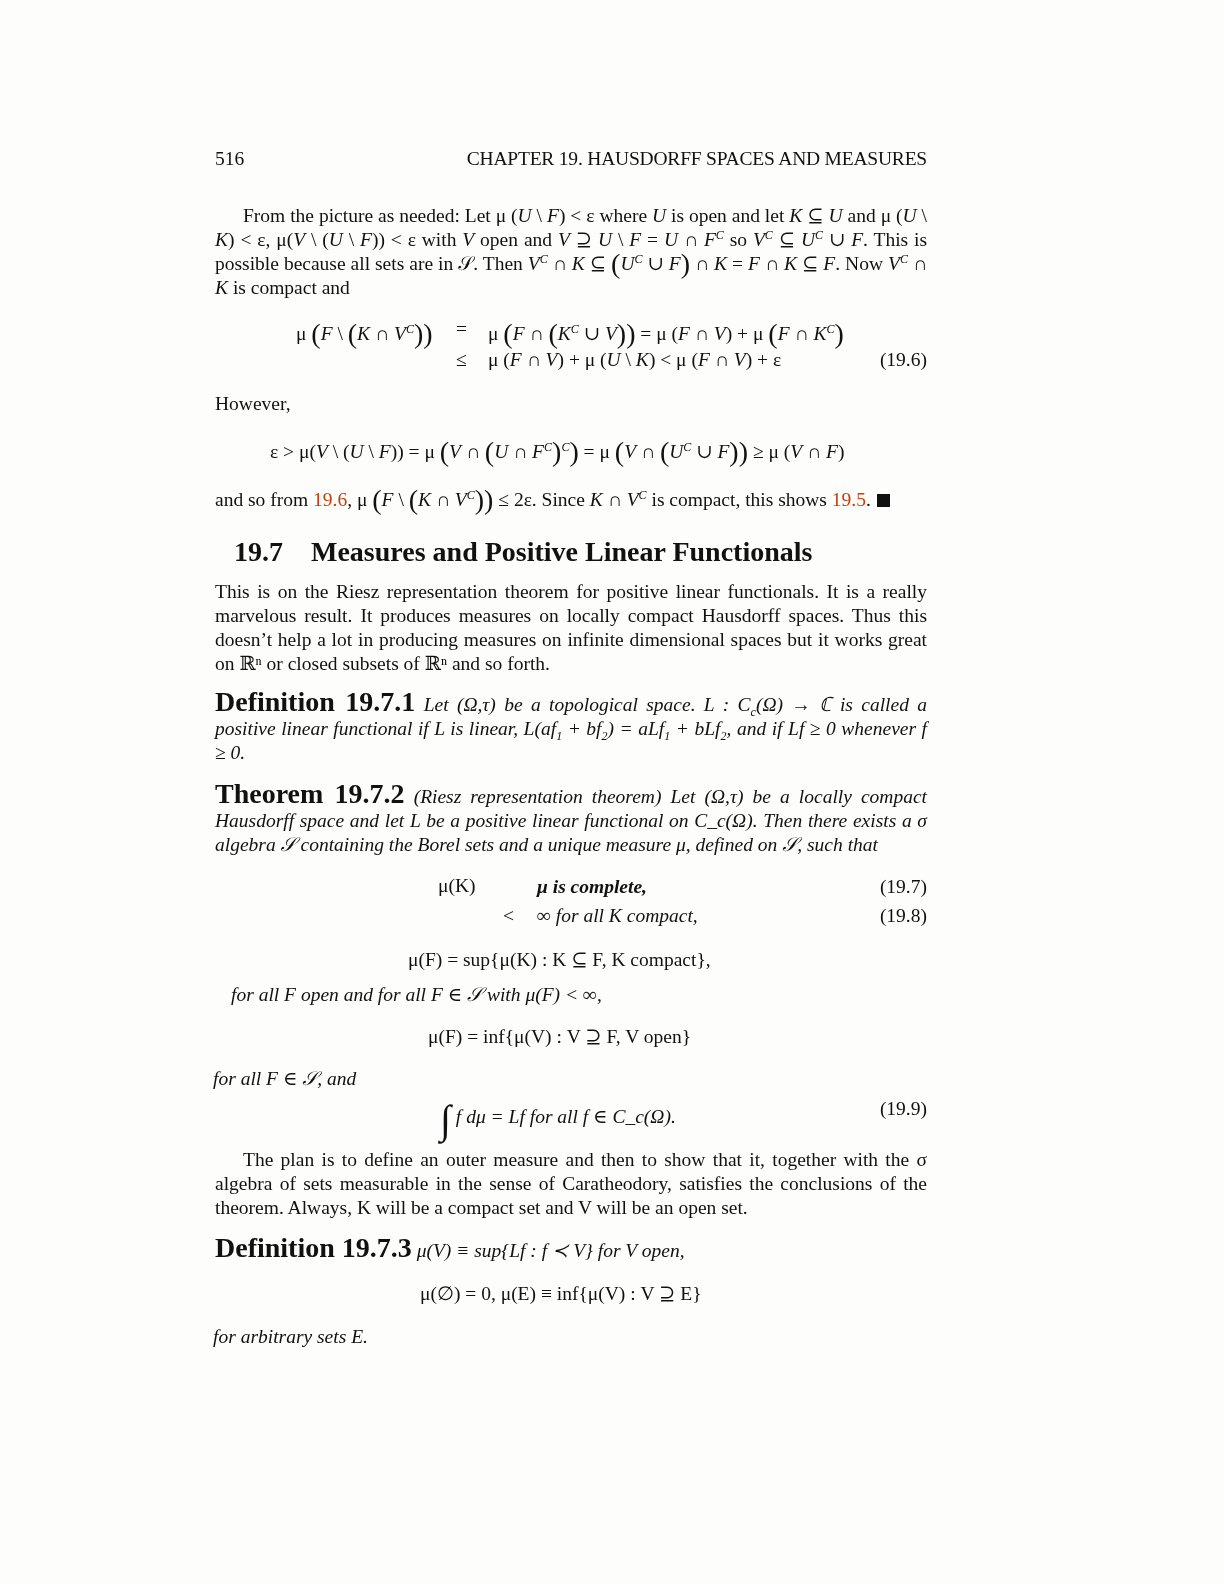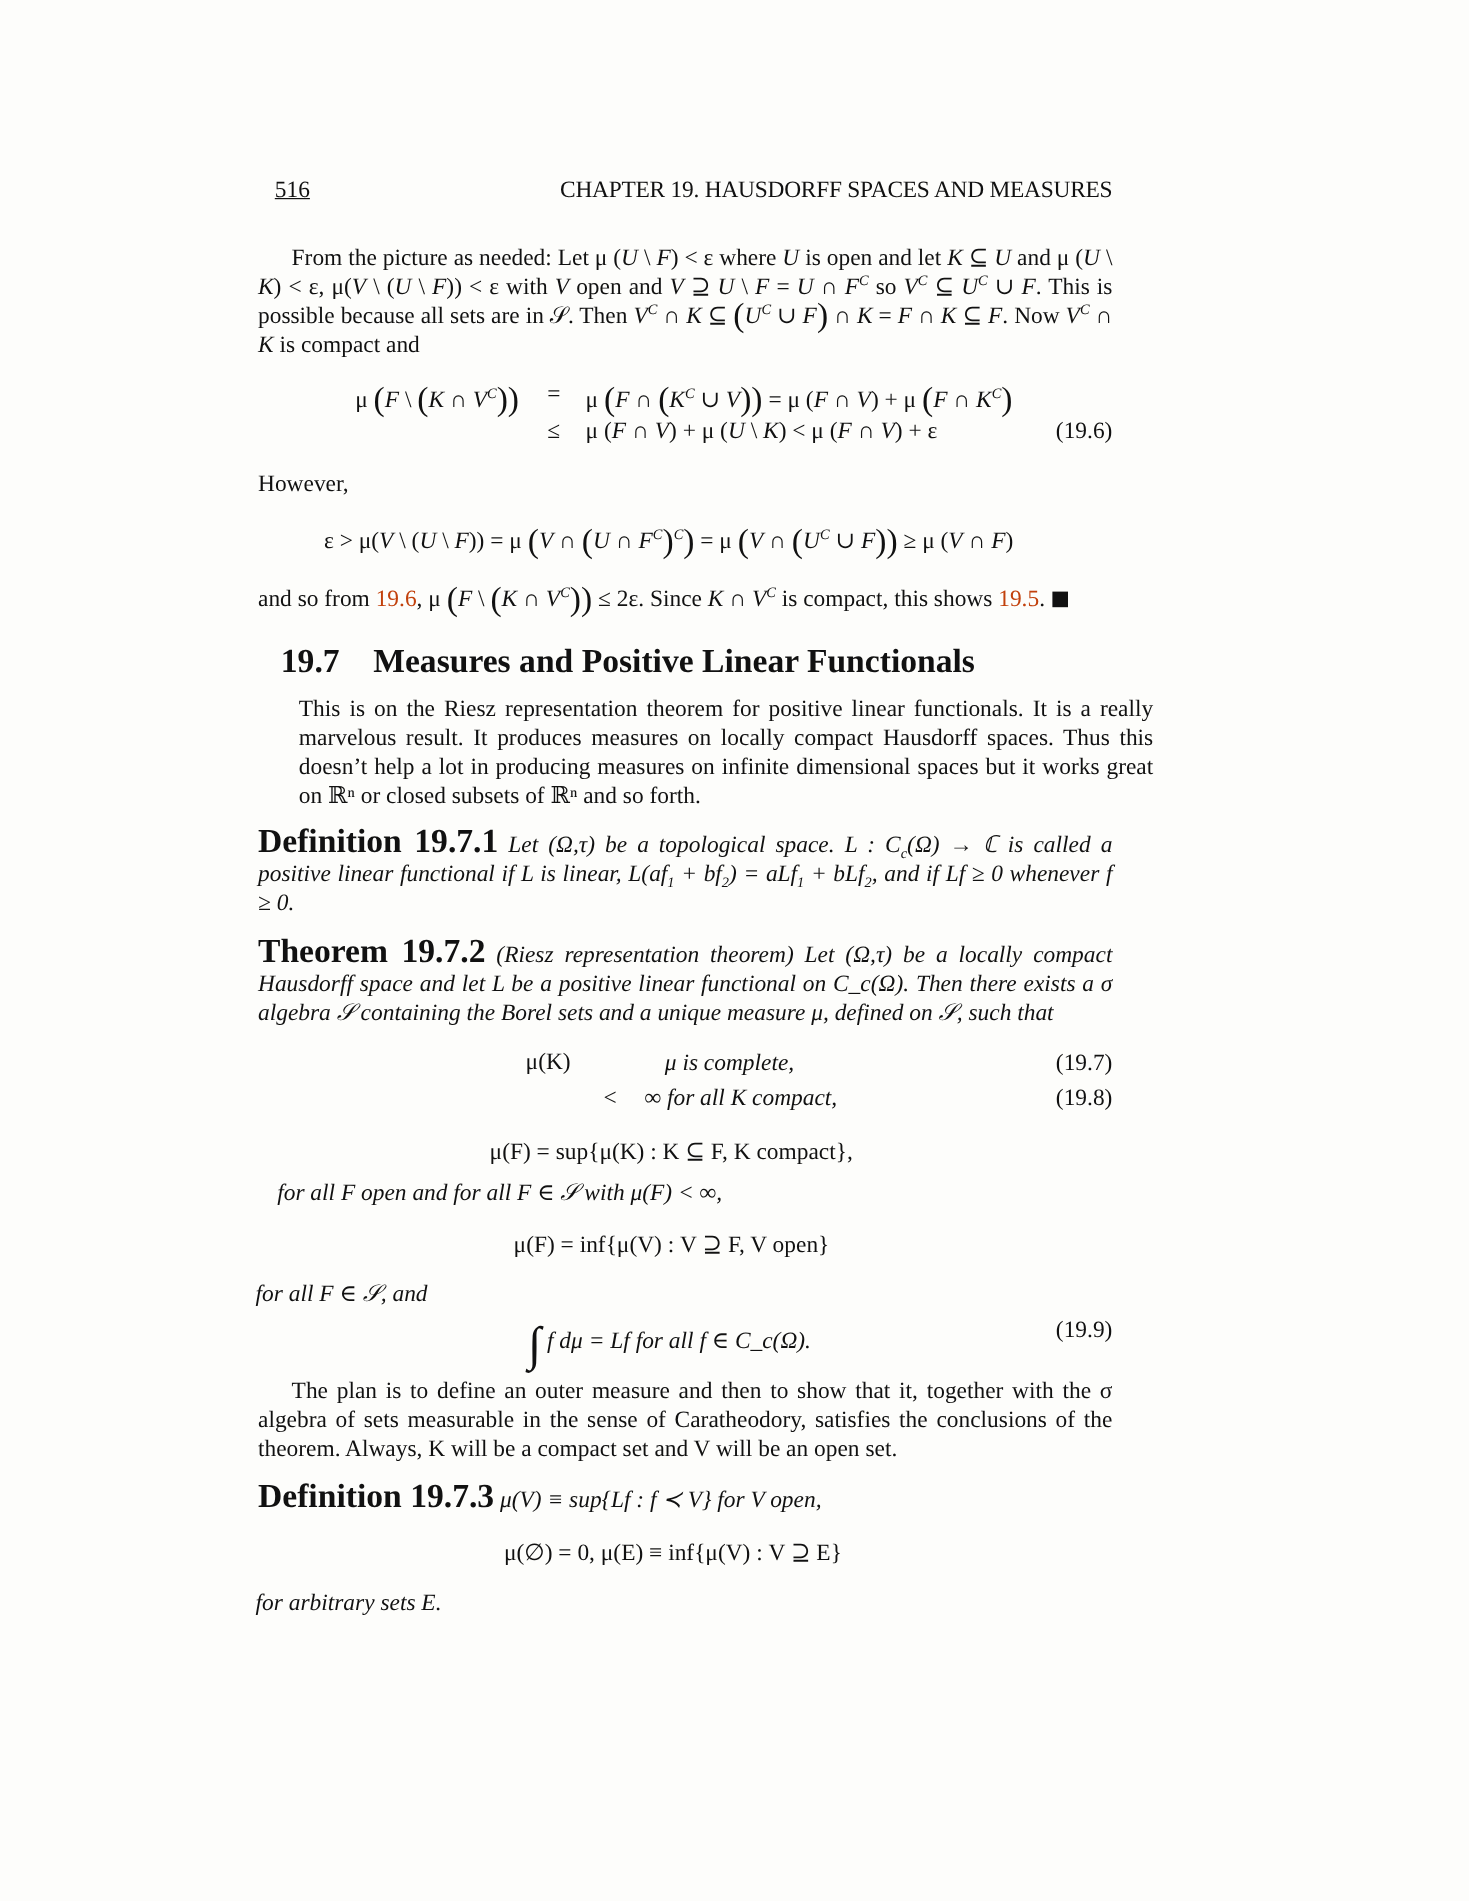--- a/index.html
+++ b/index.html
@@ -5,21 +5,21 @@
   html, body { margin:0; padding:0; }
   body {
     width:1224px; height:1584px; background:#fdfdfb;
     font-family:"Liberation Serif", "DejaVu Serif", serif;
     color:#111; position:relative; overflow:hidden;
   }
   .abs { position:absolute; }
   .txt { font-size:19.5px; line-height:24px; }
   .it { font-style:italic; }
   .link { color:#c2410c; }
-  .header-num { left:229px; top:148px; font-size:19.5px;text-decoration:underline; }
+  .header-num { left:215px; top:148px; font-size:19.5px; }
   .header-title { right:297px; top:148px; font-size:19.5px; letter-spacing:-0.2px; }
   .para { left:215px; width:712px; text-align:justify; font-size:19.5px; line-height:24px; }
   .indent { text-indent:28px; }
   .eqn { font-size:19.5px; white-space:nowrap; }
   .eqnum { right:297px; font-size:19.5px; }
   .sec-title { left:234px; top:536px; font-size:28px; font-weight:bold; }
   .sec-title .num { margin-right:28px; }
   .bold-head { font-weight:bold; font-size:28px; font-style:normal; }
   .qed { display:inline-block; width:13px; height:13px; background:#111; vertical-align:-1px; margin-left:6px; }
   sup { font-size:12px; line-height:0; }
@@ -45,33 +45,33 @@
 <div class="abs txt" style="left:215px; top:392px;">However,</div>
 
 <div class="abs eqn" style="left:270px; top:436px;">ε &gt; μ(<i>V</i> \ (<i>U</i> \ <i>F</i>)) = μ <span class="big">(</span><i>V</i> ∩ <span class="big">(</span><i>U</i> ∩ <i>F</i><sup><i>C</i></sup><span class="big">)</span><sup><i>C</i></sup><span class="big">)</span> = μ <span class="big">(</span><i>V</i> ∩ <span class="big">(</span><i>U</i><sup><i>C</i></sup> ∪ <i>F</i><span class="big">))</span> ≥ μ (<i>V</i> ∩ <i>F</i>)</div>
 
 <div class="abs txt" style="left:215px; top:488px; white-space:nowrap;">
   <span>and so from </span><a class="link">19.6</a>, μ <span class="big">(</span><i>F</i> \ <span class="big">(</span><i>K</i> ∩ <i>V</i><sup><i>C</i></sup><span class="big">))</span> ≤ 2ε. Since <i>K</i> ∩ <i>V</i><sup><i>C</i></sup> is compact, this shows <a class="link">19.5</a><span>.</span><span class="qed"></span>
 </div>
 
 <div class="abs sec-title"><span class="num">19.7</span><span>Measures and Positive Linear Functionals</span></div>
 
-<div class="abs para" style="top:580px;margin-left:34px;">This is on the Riesz representation theorem for positive linear functionals.  It is a really marvelous result.  It produces measures on locally compact Hausdorff spaces.  Thus this doesn’t help a lot in producing measures on infinite dimensional spaces but it works great on ℝⁿ or closed subsets of ℝⁿ and so forth.</div>
+<div class="abs para" style="top:580px;">This is on the Riesz representation theorem for positive linear functionals.  It is a really marvelous result.  It produces measures on locally compact Hausdorff spaces.  Thus this doesn’t help a lot in producing measures on infinite dimensional spaces but it works great on ℝⁿ or closed subsets of ℝⁿ and so forth.</div>
 
 <div class="abs para" style="top:690px;">
   <span class="bold-head">Definition 19.7.1</span>
   <span class="it">Let (Ω,τ) be a topological space.  <i>L</i> : <i>C<sub>c</sub></i>(Ω) → ℂ is called a positive linear functional if L is linear, <i>L</i>(<i>af</i><sub>1</sub> + <i>bf</i><sub>2</sub>) = <i>aLf</i><sub>1</sub> + <i>bLf</i><sub>2</sub>, and if <i>Lf</i> ≥ 0 whenever <i>f</i> ≥ 0.</span>
 </div>
 
 <div class="abs para" style="top:782px;">
   <span class="bold-head">Theorem 19.7.2</span>
   <span class="it">(Riesz representation theorem) Let (Ω,τ) be a locally compact Hausdorff space and let L be a positive linear functional on C_c(Ω). Then there exists a σ algebra 𝒮 containing the Borel sets and a unique measure μ, defined on 𝒮, such that</span>
 </div>
 
-<div class="abs eqn it" style="left:554px; top:876px;">μ is complete,</div>
+<div class="abs eqn it" style="left:537px; top:876px;font-weight:bold;">μ is complete,</div>
 <div class="abs eqnum" style="top:876px;">(19.7)</div>
 <div class="abs eqn" style="left:438px; top:875px;text-align:center;">μ(K)</div>
 <div class="abs eqn" style="left:503px; top:905px;">&lt;</div>
 <div class="abs eqn it" style="left:537px; top:905px;">∞ for all K compact,</div>
 <div class="abs eqnum" style="top:905px;">(19.8)</div>
 
 <div class="abs eqn" style="left:408px; top:948px;">μ(F) = sup{μ(K) : K ⊆ F, K compact},</div>
 <div class="abs txt it" style="left:213px; top:983px;margin-left:18px;">for all F open and for all F ∈ 𝒮 with μ(F) &lt; ∞,</div>
 <div class="abs eqn" style="left:428px; top:1025px;">μ(F) = inf{μ(V) : V ⊇ F, V open}</div>
 <div class="abs txt it" style="left:213px; top:1067px;">for all F ∈ 𝒮, and</div>

